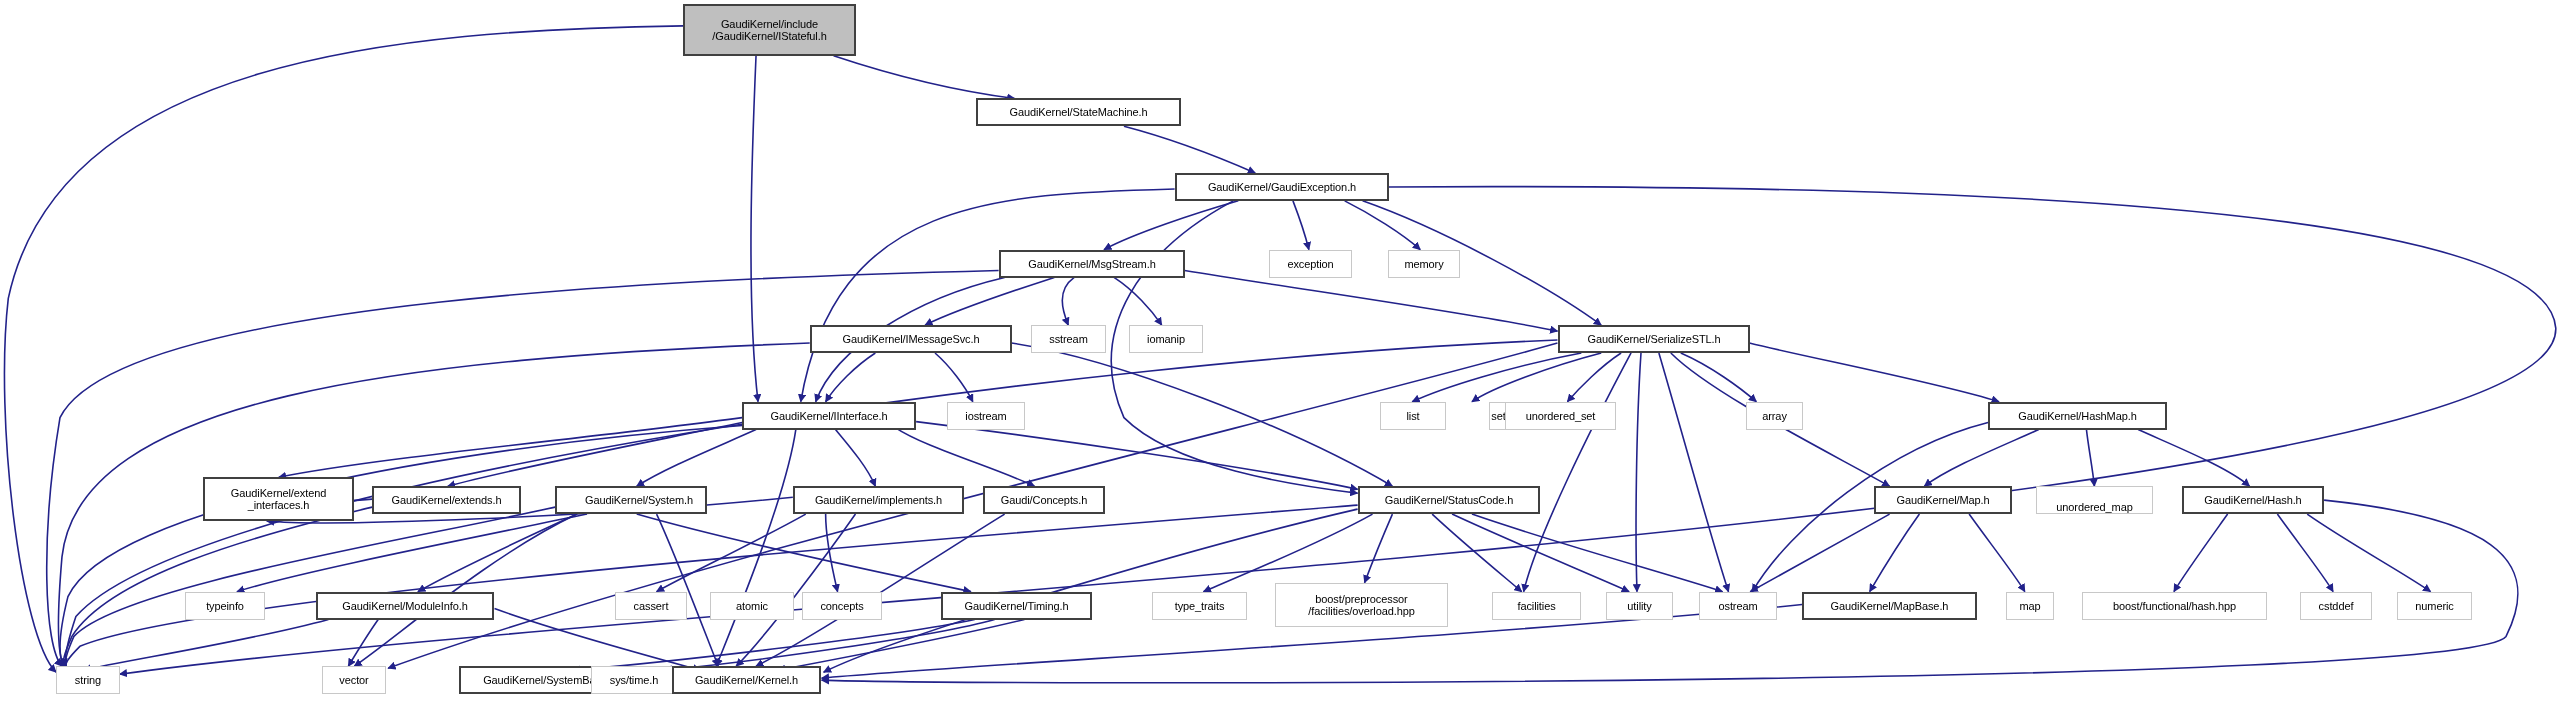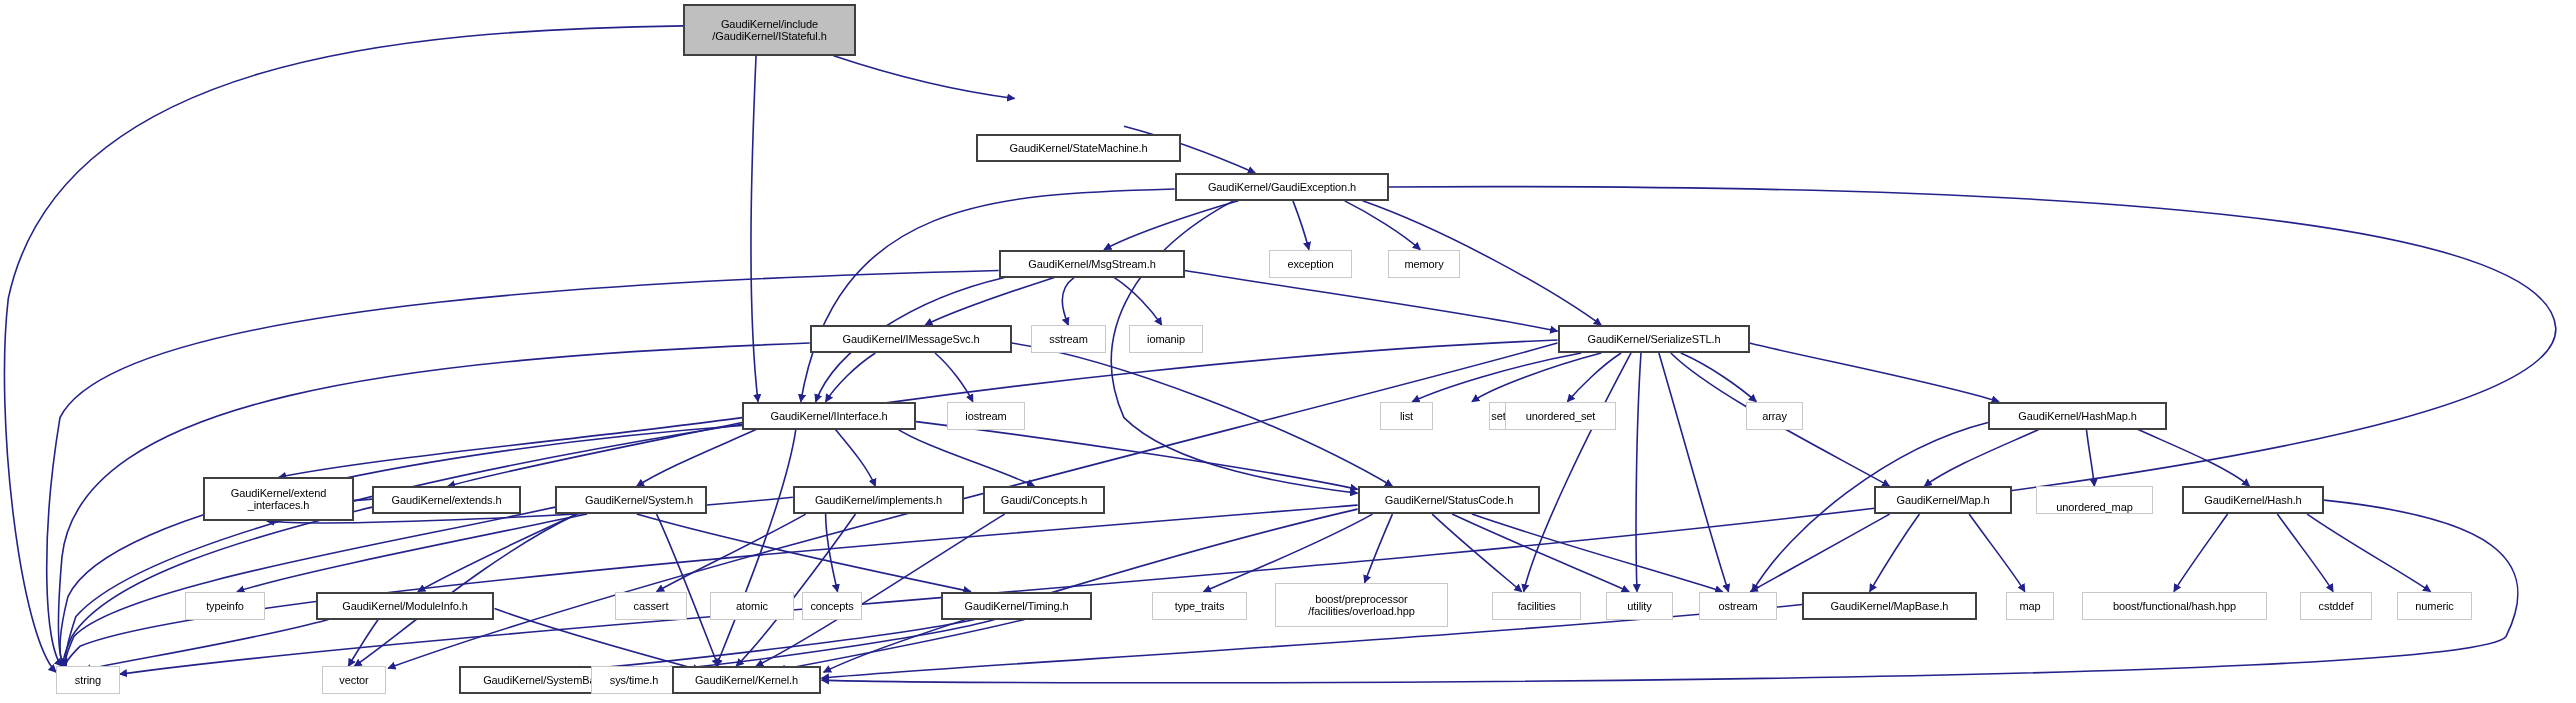--- a/index.html
+++ b/index.html
@@ -139,51 +139,51 @@
         <path d="M 497,612 C 560,635 660,662 704,674" fill="none" stroke="#22228a" stroke-width="1.6" marker-end="url(#arrow)"></path>
         <path d="M 980,623 C 900,640 680,665 576,674" fill="none" stroke="#22228a" stroke-width="1.6" marker-end="url(#arrow)"></path>
         <path d="M 1000,623 C 940,640 760,665 668,674" fill="none" stroke="#22228a" stroke-width="1.6" marker-end="url(#arrow)"></path>
         <path d="M 1030,623 C 960,640 830,665 782,674" fill="none" stroke="#22228a" stroke-width="1.6" marker-end="url(#arrow)"></path>
         <path d="M 643,684 C 658,684 664,684 676,684" fill="none" stroke="#22228a" stroke-width="1.6" marker-end="url(#arrow)"></path>
       </g>
   </svg>
   <div id="nodes">
       <div class="node root" style="left: 683px; top: 4px; width: 173px; height: 52px;"><span class="label">GaudiKernel/include
 /GaudiKernel/IStateful.h</span></div>
-      <div class="node internal" style="left: 976px; top: 98px; width: 205px; height: 28px; margin-top: 36px;"><span class="label">GaudiKernel/StateMachine.h</span></div>
+      <div class="node internal" style="left: 976px; top: 98px; width: 205px; height: 28px;"><span class="label">GaudiKernel/StateMachine.h</span></div>
       <div class="node internal" style="left: 1175px; top: 173px; width: 214px; height: 28px;"><span class="label">GaudiKernel/GaudiException.h</span></div>
       <div class="node internal" style="left: 999px; top: 250px; width: 186px; height: 28px;"><span class="label">GaudiKernel/MsgStream.h</span></div>
       <div class="node external" style="left: 1269px; top: 250px; width: 83px; height: 28px;"><span class="label">exception</span></div>
       <div class="node external" style="left: 1388px; top: 250px; width: 72px; height: 28px;"><span class="label">memory</span></div>
       <div class="node internal" style="left: 810px; top: 325px; width: 202px; height: 28px;"><span class="label">GaudiKernel/IMessageSvc.h</span></div>
       <div class="node external" style="left: 1031px; top: 325px; width: 75px; height: 28px;"><span class="label">sstream</span></div>
       <div class="node external" style="left: 1129px; top: 325px; width: 74px; height: 28px;"><span class="label">iomanip</span></div>
       <div class="node internal" style="left: 1558px; top: 325px; width: 192px; height: 28px;"><span class="label">GaudiKernel/SerializeSTL.h</span></div>
       <div class="node internal" style="left: 742px; top: 402px; width: 174px; height: 28px;"><span class="label">GaudiKernel/IInterface.h</span></div>
       <div class="node external" style="left: 947px; top: 402px; width: 78px; height: 28px; justify-content: center;"><span class="label">iostream</span></div>
-      <div class="node external" style="left: 1380px; top: 402px; width: 53px; height: 28px;"><span class="label">list</span></div>
+      <div class="node external" style="left: 1380px; top: 402px; width: 66px; height: 28px;"><span class="label">list</span></div>
       <div class="node external" style="left: 1489px; top: 402px; width: 19px; height: 28px;"><span class="label">set</span></div>
       <div class="node external" style="left: 1505px; top: 402px; width: 111px; height: 28px;"><span class="label">unordered_set</span></div>
       <div class="node external" style="left: 1746px; top: 402px; width: 57px; height: 28px;"><span class="label">array</span></div>
       <div class="node internal" style="left: 1988px; top: 402px; width: 179px; height: 28px;"><span class="label">GaudiKernel/HashMap.h</span></div>
       <div class="node internal" style="left: 189px; top: 477px; width: 151px; height: 44px; margin-left: 14px;"><span class="label">GaudiKernel/extend
 _interfaces.h</span></div>
       <div class="node internal" style="left: 372px; top: 486px; width: 149px; height: 28px;"><span class="label">GaudiKernel/extends.h</span></div>
       <div class="node internal" style="left: 555px; top: 486px; width: 152px; height: 28px; padding-left: 16px;"><span class="label">GaudiKernel/System.h</span></div>
       <div class="node internal" style="left: 793px; top: 486px; width: 171px; height: 28px;"><span class="label">GaudiKernel/implements.h</span></div>
       <div class="node internal" style="left: 983px; top: 486px; width: 122px; height: 28px;"><span class="label">Gaudi/Concepts.h</span></div>
       <div class="node internal" style="left: 1358px; top: 486px; width: 182px; height: 28px;"><span class="label">GaudiKernel/StatusCode.h</span></div>
       <div class="node internal" style="left: 1874px; top: 486px; width: 138px; height: 28px;"><span class="label">GaudiKernel/Map.h</span></div>
       <div class="node external" style="left: 2036px; top: 486px; width: 117px; height: 28px; align-items: flex-end;"><span class="label">unordered_map</span></div>
       <div class="node internal" style="left: 2182px; top: 486px; width: 142px; height: 28px;"><span class="label">GaudiKernel/Hash.h</span></div>
       <div class="node external" style="left: 185px; top: 592px; width: 80px; height: 28px;"><span class="label">typeinfo</span></div>
       <div class="node internal" style="left: 316px; top: 592px; width: 178px; height: 28px;"><span class="label">GaudiKernel/ModuleInfo.h</span></div>
       <div class="node external" style="left: 615px; top: 592px; width: 72px; height: 28px;"><span class="label">cassert</span></div>
       <div class="node external" style="left: 710px; top: 592px; width: 84px; height: 28px;"><span class="label">atomic</span></div>
-      <div class="node external" style="left: 802px; top: 592px; width: 60px; height: 28px;"><span class="label">concepts</span></div>
+      <div class="node external" style="left: 802px; top: 592px; width: 80px; height: 28px;"><span class="label">concepts</span></div>
       <div class="node internal" style="left: 941px; top: 592px; width: 151px; height: 28px;"><span class="label">GaudiKernel/Timing.h</span></div>
       <div class="node external" style="left: 1152px; top: 592px; width: 95px; height: 28px;"><span class="label">type_traits</span></div>
       <div class="node external" style="left: 1275px; top: 583px; width: 173px; height: 44px;"><span class="label">boost/preprocessor
 /facilities/overload.hpp</span></div>
       <div class="node external" style="left: 1492px; top: 592px; width: 89px; height: 28px;"><span class="label">facilities</span></div>
       <div class="node external" style="left: 1606px; top: 592px; width: 67px; height: 28px;"><span class="label">utility</span></div>
       <div class="node external" style="left: 1699px; top: 592px; width: 78px; height: 28px;"><span class="label">ostream</span></div>
       <div class="node internal" style="left: 1802px; top: 592px; width: 175px; height: 28px;"><span class="label">GaudiKernel/MapBase.h</span></div>
       <div class="node external" style="left: 2006px; top: 592px; width: 48px; height: 28px;"><span class="label">map</span></div>
       <div class="node external" style="left: 2082px; top: 592px; width: 185px; height: 28px;"><span class="label">boost/functional/hash.hpp</span></div>

